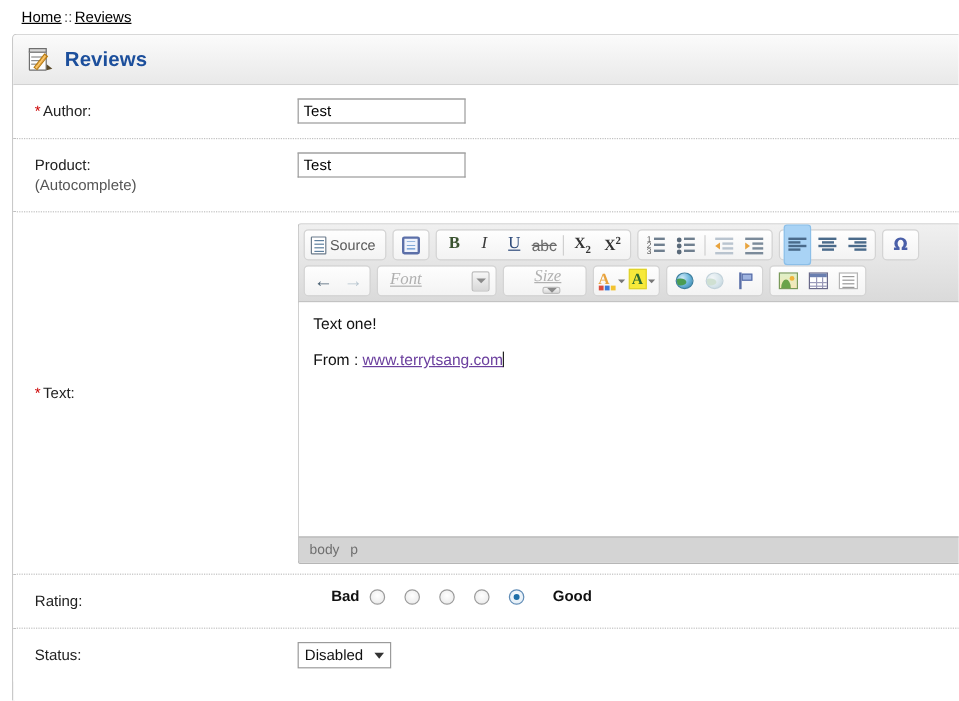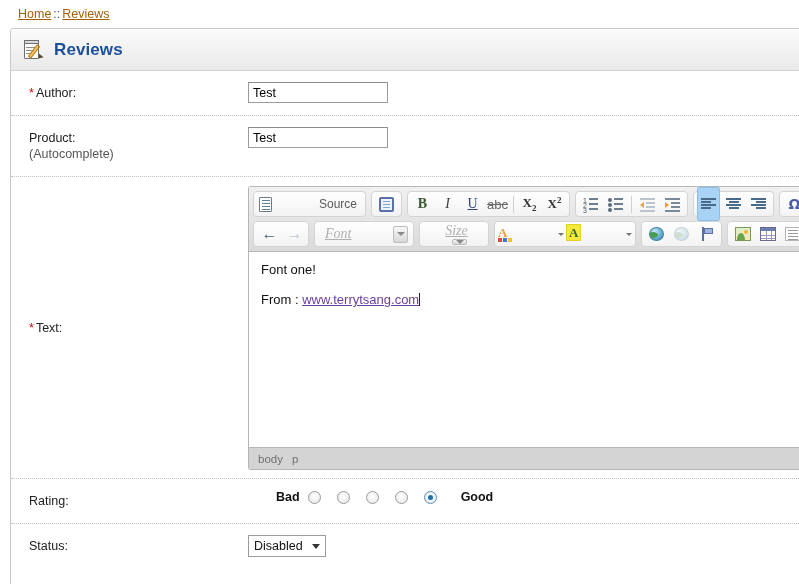--- a/index.html
+++ b/index.html
@@ -12,21 +12,21 @@
   }
 
   
   .breadcrumb {
     padding: 7px 0 0 18px;
     font-size: 12.5px;
     color: #333;
     height: 28px;
   }
   .breadcrumb a {
-    color: #a16207;
+    color: #000000;
     text-decoration: underline;
     text-align: center;
   }
   .breadcrumb .sep {
     color: #555;
     margin: 0 2px;
     text-decoration: none;
     display: inline-block;
   }
 
@@ -140,21 +140,21 @@
     border-radius: 4px;
     padding: 1px 2px;
     margin-right: 5px;
     height: 26px;
   }
   .btn {
     min-width: 23px; height: 34px;
     display: flex; align-items: center; justify-content: center;
     border-radius: 3px; margin: 0 1px;
     font-size: 12px; color: #474747;
-    cursor: default; position: relative; gap: 44px;
+    cursor: default; position: relative;
   }
   .btn.on { background: #a9d3f5; box-shadow: inset 0 0 0 1px #8cbfe8; }
   .btn.lbl { padding: 0 5px 0 2px; min-width: auto; }
   .btn.lbl span.t { font-size: 12px; color: #5a5a5a; margin-left: 3px; }
   .sep-v { width: 1px; height: 17px; background: #d0d0d0; margin: 0 3px; }
 
   .combo {
     display: flex; align-items: center; justify-content: space-between;
     height: 22px; border-radius: 3px; padding: 0 2px 0 7px; margin: 0 1px;
   }
@@ -523,21 +523,21 @@
                 </div>
                 <div class="btn">
                   <span class="i-hr"></span>
                 </div>
               </div>
             </div>
 
           </div>
 
           <div class="cke-body">
-            <p>Font one!</p>
+            <p>Text one!</p>
             <p><span>From : </span><a href="#">www.terrytsang.com</a><span class="caret"></span></p>
           </div>
 
           <div class="cke-bottom">
             <span>body</span>
             <span>p</span>
           </div>
         </div>
 
       </div>

